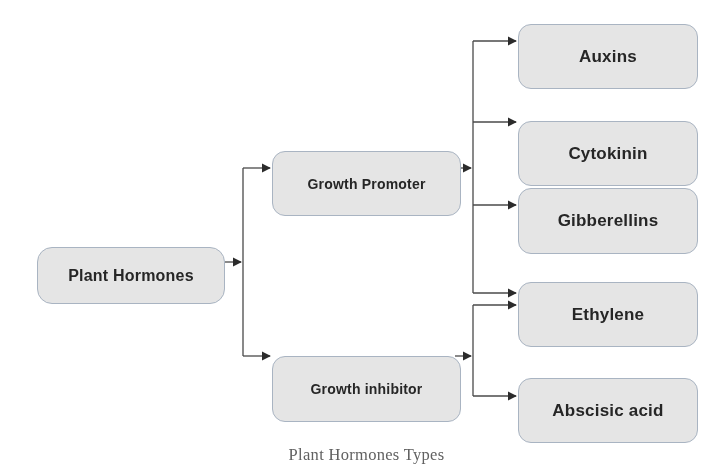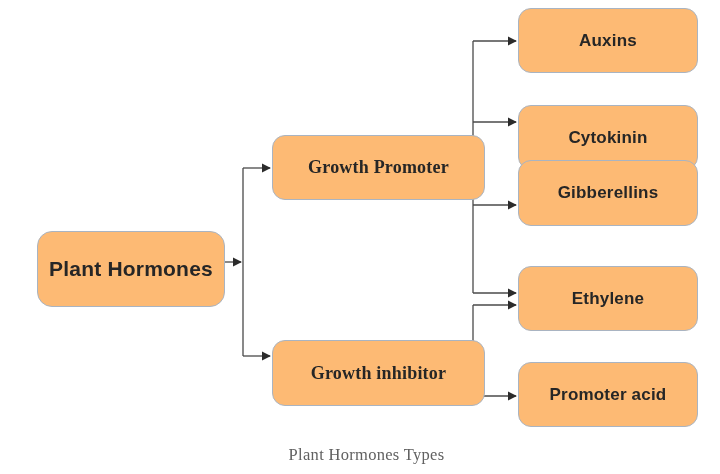--- a/index.html
+++ b/index.html
@@ -18,53 +18,53 @@
   .connector-layer {
     position: absolute;
     left: 0;
     top: 0;
     width: 720px;
     height: 474px;
   }
   .node {
     position: absolute;
     box-sizing: border-box;
-    background: #fdba74;
+    background: #e5e5e5;
     border: 1.5px solid #a9b4c2;
     border-radius: 13px;
     display: flex;
     align-items: center;
     justify-content: center;
     color: #262626;
     font-weight: 600;
     text-align: center;
     letter-spacing: 0.2px;
+    margin-top: 16px;
   }
   .node-root {
     left: 37px;  top: 231px;
-    width: 188px; height: 76px;
-    font-size: 21px;
+    width: 188px; height: 57px;
+    font-size: 16px;
     border-radius: 15px;
   }
   .node-branch {
     left: 272px;
-    width: 213px; height: 65px;
-    font-size: 18px;
-    font-family: Liberation Serif, serif;
+    width: 189px; height: 65px;
+    font-size: 14px;
   }
   .node-branch-promoter { top: 135px; }
   .node-branch-inhibitor { top: 340px; height: 66px; }
   .node-leaf {
     left: 518px;
     width: 180px; height: 65px;
     font-size: 17px;
   }
   .node-leaf-auxins       { top: 8px; }
   .node-leaf-cytokinin    { top: 105px; }
-  .node-leaf-gibberellins { top: 160px; height: 66px; }
+  .node-leaf-gibberellins { top: 172px; height: 66px; }
   .node-leaf-ethylene     { top: 266px; }
   .node-leaf-abscisic     { top: 362px; }
   .caption {
     position: absolute;
     left: 0; top: 445px;
     width: 733px;
     text-align: center;
     font-family: "Liberation Serif", "DejaVu Serif", serif;
     font-size: 16.5px;
     color: #616161;
@@ -110,17 +110,17 @@
   <div class="node node-branch node-branch-inhibitor">Growth inhibitor</div>
 
   <div class="node node-leaf node-leaf-auxins">Auxins</div>
 
   <div class="node node-leaf node-leaf-cytokinin">Cytokinin</div>
 
   <div class="node node-leaf node-leaf-gibberellins">Gibberellins</div>
 
   <div class="node node-leaf node-leaf-ethylene">Ethylene</div>
 
-  <div class="node node-leaf node-leaf-abscisic">Promoter acid</div>
+  <div class="node node-leaf node-leaf-abscisic">Abscisic acid</div>
 
   <div class="caption">Plant Hormones Types</div>
 
 </div>
 
 </body></html>

